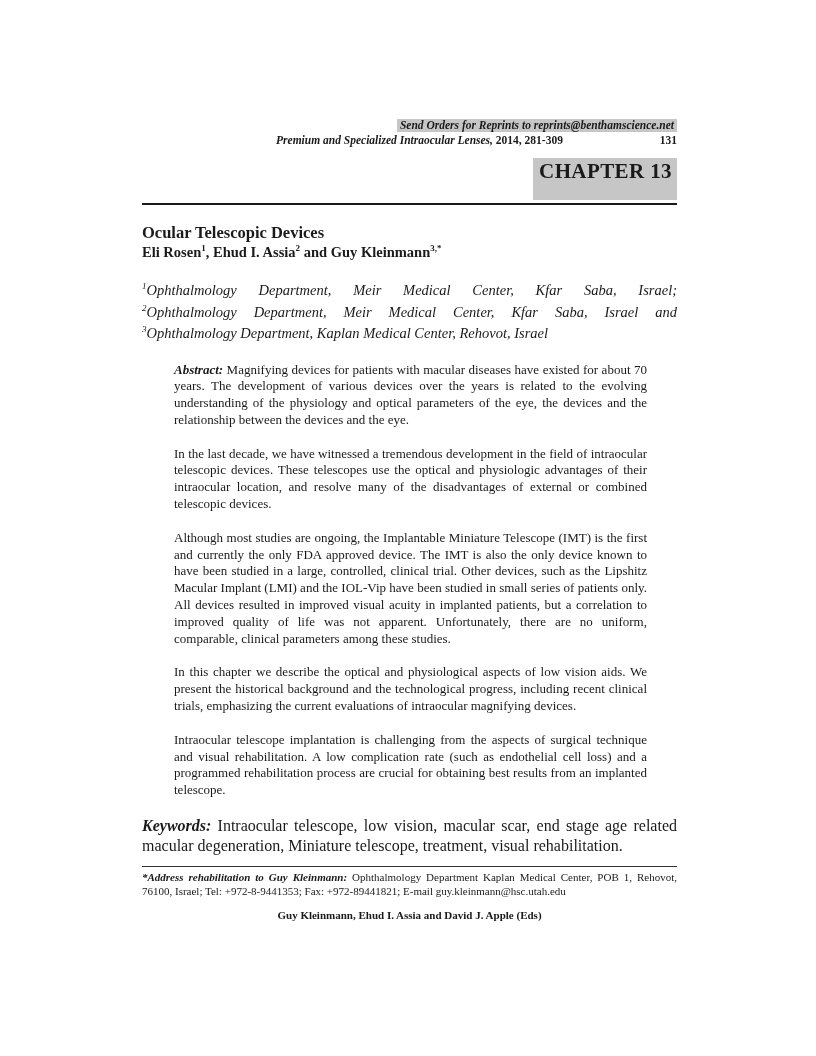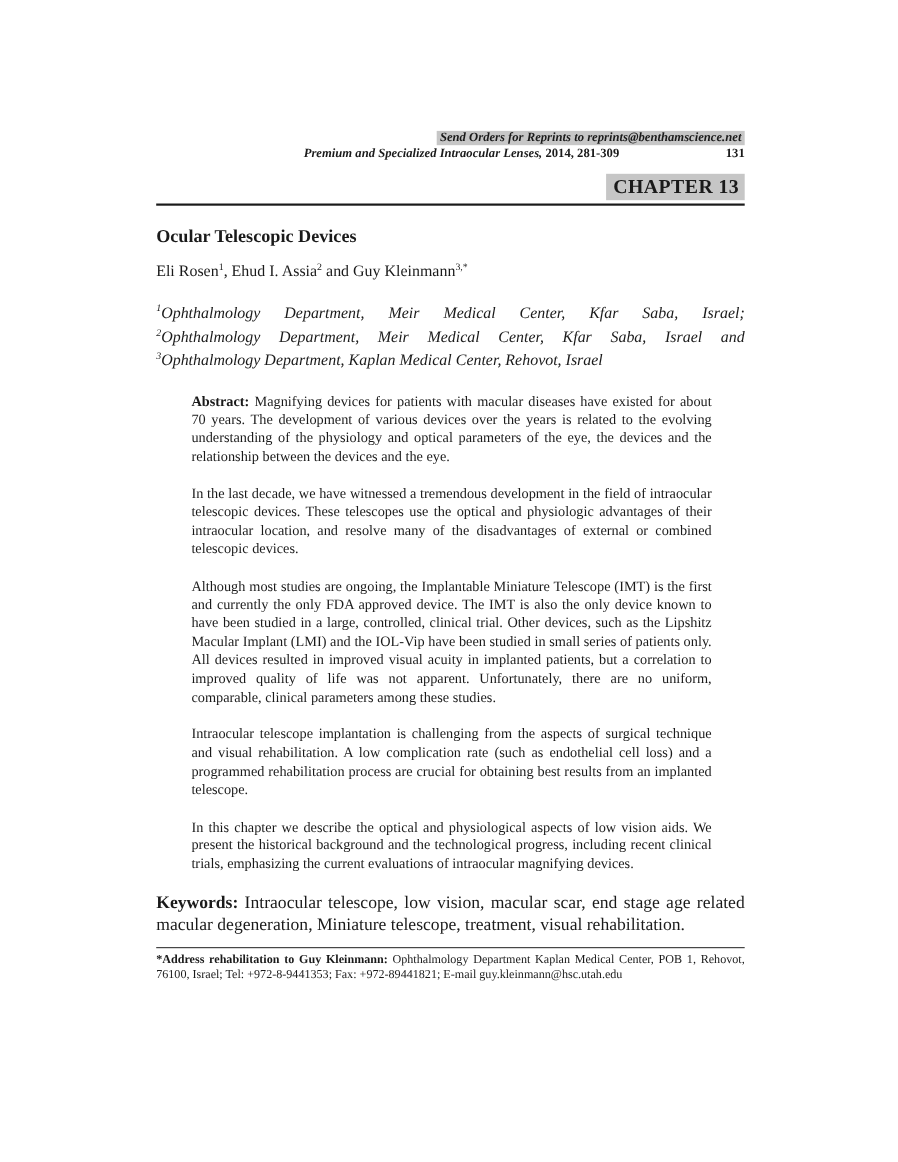--- a/index.html
+++ b/index.html
@@ -21,36 +21,36 @@
   
   .hdr-line1 { text-align: right; font-size: 11.5px; font-weight: bold; line-height: 14px; }
   .hl-reprint { font-style: italic; background: var(--highlight); padding: 0 3px 1px 3px; }
   .hdr-line2 { position: relative; text-align: center; font-size: 11.5px; font-weight: bold; line-height: 14px; margin-top: 1px; }
   .journal-ref { position: relative; left: 10px; }
   .journal-title { font-style: italic; }
   .hdr-pagenum { position: absolute; right: 0; top: 0; }
   .chapter-row { text-align: right; margin-top: 11px; }
   .chapter-label {
     display: inline-block;
-    font-size: 18px; font-weight: bold; letter-spacing: 0.4px;
+    font-size: 21px; font-weight: bold; letter-spacing: 0.4px;
     background: var(--highlight);
-    padding: 1px 5px 2px 6px;
+    padding: 1px 5px 16px 6px;
   }
   .rule-heavy { border-top: 2px solid var(--ink); margin-top: 3px; }
   
   .article-title { font-size: 16.5px; font-weight: bold; margin-top: 18px; }
-  .authors { font-size: 14.5px; font-weight: normal; margin-top: 14px; }
+  .authors { font-size: 14.5px; font-weight: bold; margin-top: 1px; }
   sup { font-size: 9px; line-height: 0; vertical-align: 6px; }
   .affiliations { margin-top: 19px; font-size: 14.5px; font-style: italic; line-height: 21.5px; }
   .affil-line { text-align: justify; text-align-last: justify; }
   .affil-line.last { text-align-last: left; }
   
   .abstract-block { margin-top: 17px; padding: 0 30px 0 32px; }
   .abs-p { font-size: 13px; line-height: 16.8px; text-align: justify; margin-bottom: 17px; }
-  .runin { font-weight: bold; }
+  .runin { font-weight: bold; font-style: italic; }
   
   .keywords { font-size: 16px; line-height: 20px; text-align: justify; }
   
   .rule-thin { border-top: 1px solid #333; margin-top: 10px; }
   .footnote { margin-top: 4px; font-size: 11px; line-height: 13.6px; text-align: justify; }
   .publisher { margin-top: 11px; text-align: center; font-size: 11px; font-weight: bold; line-height: 13.6px; }
 </style>
 </head>
 <body>
 
@@ -71,26 +71,27 @@
     <div class="affiliations">
       <div class="affil-line"><sup>1</sup><span>Ophthalmology Department, Meir Medical Center, Kfar Saba, Israel;</span></div>
       <div class="affil-line"><sup>2</sup><span>Ophthalmology Department, Meir Medical Center, Kfar Saba, Israel and</span></div>
       <div class="affil-line last"><sup>3</sup><span>Ophthalmology Department, Kaplan Medical Center, Rehovot, Israel</span></div>
     </div>
 
     <div class="abstract-block">
       <p class="abs-p"><b class="runin">Abstract: </b><span>Magnifying devices for patients with macular diseases have existed for about 70 years. The development of various devices over the years is related to the evolving understanding of the physiology and optical parameters of the eye, the devices and the relationship between the devices and the eye.</span></p>
       <p class="abs-p"><span>In the last decade, we have witnessed a tremendous development in the field of intraocular telescopic devices. These telescopes use the optical and physiologic advantages of their intraocular location, and resolve many of the disadvantages of external or combined telescopic devices.</span></p>
       <p class="abs-p"><span>Although most studies are ongoing, the Implantable Miniature Telescope (IMT) is the first and currently the only FDA approved device. The IMT is also the only device known to have been studied in a large, controlled, clinical trial. Other devices, such as the Lipshitz Macular Implant (LMI) and the IOL-Vip have been studied in small series of patients only. All devices resulted in improved visual acuity in implanted patients, but a correlation to improved quality of life was not apparent. Unfortunately, there are no uniform, comparable, clinical parameters among these studies.</span></p>
+      <p class="abs-p"><span>In this chapter we describe the optical and physiological aspects of low vision aids. We present the historical background and the technological progress, including recent clinical trials, emphasizing the current evaluations of intraocular magnifying devices.</span></p>
       <p class="abs-p"><span>Intraocular telescope implantation is challenging from the aspects of surgical technique and visual rehabilitation. A low complication rate (such as endothelial cell loss) and a programmed rehabilitation process are crucial for obtaining best results from an implanted telescope.</span></p>
-      <p class="abs-p"><span>In this chapter we describe the optical and physiological aspects of low vision aids. We present the historical background and the technological progress, including recent clinical trials, emphasizing the current evaluations of intraocular magnifying devices.</span></p>
     </div>
 
     <div class="keywords"><b class="runin">Keywords: </b><span>Intraocular telescope, low vision, macular scar, end stage age related macular degeneration, Miniature telescope, treatment, visual rehabilitation.</span></div>
 
     <div class="rule-thin"></div>
     <p class="footnote"><b class="runin">*Address rehabilitation to Guy Kleinmann: </b><span>Ophthalmology Department Kaplan Medical Center, POB 1, Rehovot, 76100, Israel; Tel: +972-8-9441353; Fax: +972-89441821; E-mail guy.kleinmann@hsc.utah.edu</span></p>
 
     <div class="publisher">
+      <div>Guy Kleinmann, Ehud I. Assia and David J. Apple (Eds)</div>
     </div>
 
   </div>
 </div>
 
 </body></html>

